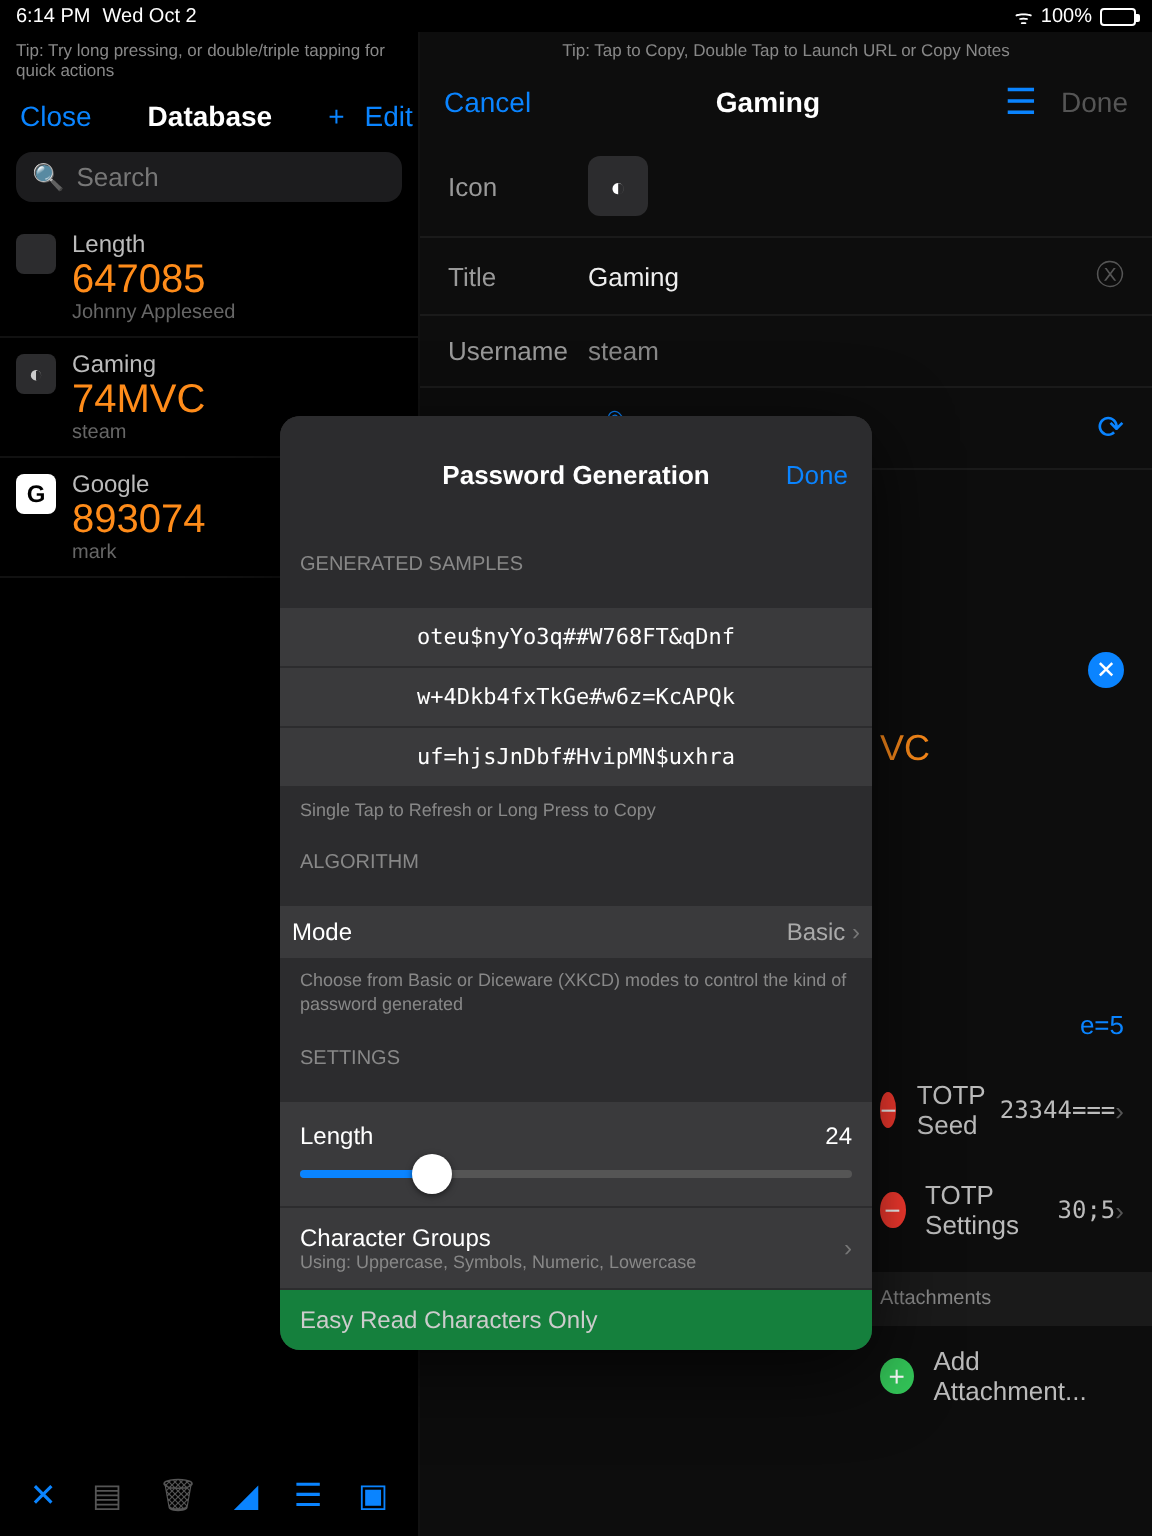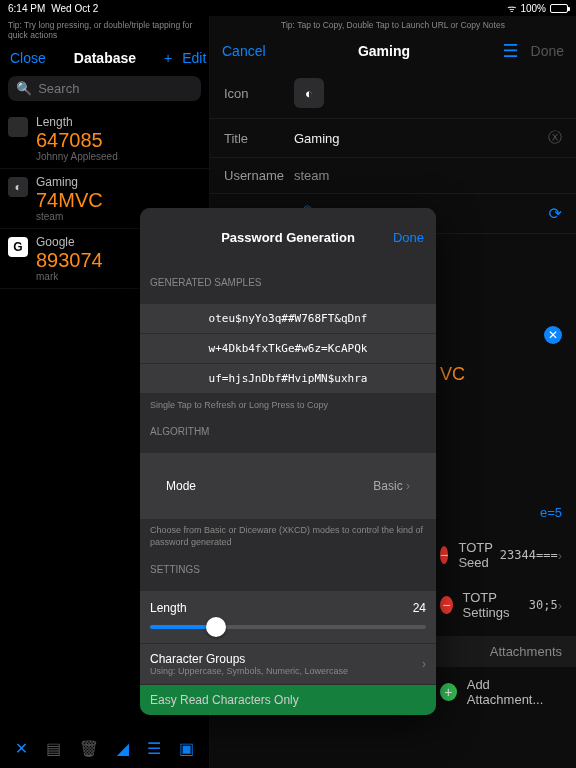--- a/index.html
+++ b/index.html
@@ -45,32 +45,32 @@
 .refresh { color: #0a84ff; font-size: 16px; }
 .key-ico { color: #0a84ff; font-size: 16px; }
 
 .hidden-content { position: absolute; left: 230px; right: 14px; top: 300px; font-size: 13px; }
 .hc-row { display: flex; align-items: center; padding: 10px 0; color: #bbb; }
 .hc-code { color: #ff8c1a; font-size: 18px; }
 .minus { width: 18px; height: 18px; background: #ff3b30; border-radius: 50%; display: inline-flex; align-items: center; justify-content: center; color: #fff; font-size: 14px; margin-right: 10px; }
 .plus { width: 18px; height: 18px; background: #34c759; border-radius: 50%; display: inline-flex; align-items: center; justify-content: center; color: #fff; font-size: 14px; margin-right: 10px; }
 .blue-x { width: 18px; height: 18px; background: #0a84ff; border-radius: 50%; display: inline-flex; align-items: center; justify-content: center; color: #fff; font-size: 12px; margin-left: auto; }
 .chev { color: #555; margin-left: auto; }
-.section-h { background: #1a1a1a; color: #888; padding: 8px 14px; font-size: 13px; text-align: right; }
+.section-h { background: #1a1a1a; color: #888; padding: 8px 14px; font-size: 10px; }
 .mono { font-family: Menlo, monospace; font-size: 12px; }
 
 
 .modal { position: absolute; left: 140px; top: 208px; width: 296px; background: #2c2c2e; border-radius: 10px; overflow: hidden; font-size: 12px; box-shadow: 0 10px 40px rgba(0,0,0,0.7); }
 .m-hdr { display: flex; justify-content: center; padding: 22px; position: relative; background: #2c2c2e; }
 .m-hdr-title { font-weight: 600; font-size: 13px; }
 .m-done { position: absolute; right: 12px; color: #0a84ff; font-size: 13px; }
 .m-sec { color: #888; font-size: 10px; padding: 10px 10px 16px; text-transform: uppercase; }
 .m-sample { background: #3a3a3c; padding: 8px; text-align: center; font-family: Menlo, monospace; font-size: 11px; border-bottom: 1px solid #2c2c2e; }
 .m-hint { color: #888; font-size: 9px; padding: 6px 10px; }
-.m-row { background: #3a3a3c; padding: 26px; display: flex; justify-content: space-between; align-items: center; font-size: 12px; }
+.m-row { background: #3a3a3c; padding: 6px; display: flex; justify-content: space-between; align-items: center; font-size: 12px; }
 .m-row .val { color: #aaa; }
 .m-sub { color: #888; font-size: 9px; padding: 6px 10px; line-height: 1.3; }
 .slider-row { background: #3a3a3c; padding: 10px 10px 14px; }
 .slider-head { display: flex; justify-content: space-between; margin-bottom: 10px; font-size: 12px; }
 .slider { position: relative; height: 4px; background: #555; border-radius: 2px; }
 .slider-fill { position: absolute; left: 0; top: 0; height: 100%; background: #0a84ff; border-radius: 2px; }
 .slider-knob { position: absolute; top: -8px; width: 20px; height: 20px; background: #fff; border-radius: 50%; transform: translateX(-50%); box-shadow: 0 1px 3px rgba(0,0,0,0.5); }
 .m-group { background: #3a3a3c; padding: 8px 10px; }
 .m-group .sub { color: #888; font-size: 9px; }
 .m-cut { background: #15803d; padding: 8px 10px; color:#ccc; font-size: 12px; border-top:1px solid #2c2c2e;}

